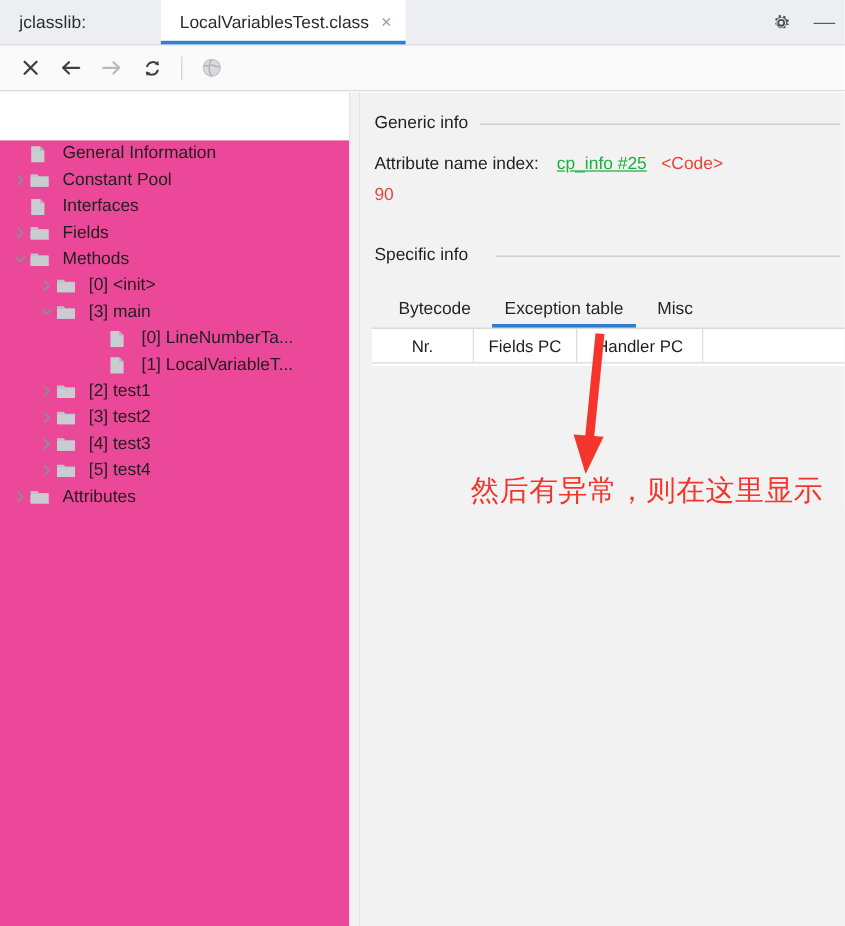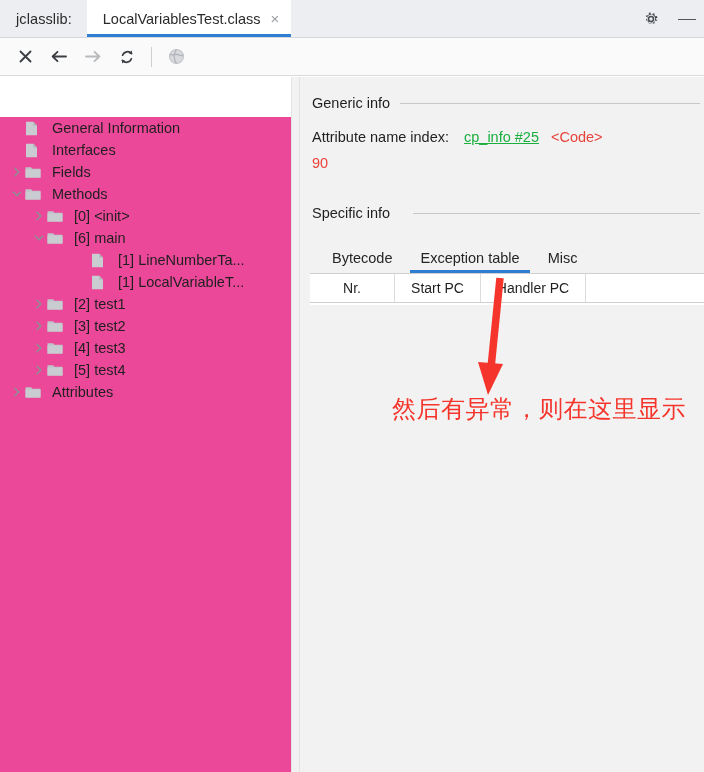--- a/index.html
+++ b/index.html
@@ -31,20 +31,21 @@
     font-size: 14.5px; color: #2b2b2b;
     letter-spacing: .1px;
   }
   .tab {
     position: relative;
     display: flex; align-items: center;
     padding: 0 12px 0 16px;
     background: #ffffff;
     font-size: 14.5px; color: #2b2b2b;
     min-width: 196px;
+    margin-left: 47px;
   }
   .tab.active::after {
     content: "";
     position: absolute; left: 0; right: 0; bottom: 0;
     height: 3px; background: #2e7fd4;
   }
   .tab-title { white-space: nowrap; }
   .tab-close {
     margin-left: 10px;
     color: #9b9ea3;
@@ -283,20 +284,35 @@
           <span class="ti">
             <svg width="13" height="15" viewBox="0 0 13 15" aria-hidden="true">
               <path d="M1 0.8 H8.4 L12 4.4 V14.2 H1 Z" fill="#c9cdd1"></path>
               <path d="M8.4 0.8 L12 4.4 H8.4 Z" fill="#aeb2b6"></path>
             </svg>
           </span>
           <span class="tree-label">General Information</span>
         </div>
         <div class="tree-row">
           <span style="display: inline-block; flex: 0 0 8px; width: 8px; height: 1px;"></span>
+          <span class="twisty">
+            <svg width="10" height="10" viewBox="0 0 10 10" aria-hidden="true">
+              <path d="M3 1.2 L6.8 5 L3 8.8" stroke="#8c9094" stroke-width="1.5" fill="none" stroke-linecap="round" stroke-linejoin="round"></path>
+            </svg>
+          </span>
+          <span class="ti">
+            <svg width="16" height="14" viewBox="0 0 16 14" aria-hidden="true">
+              <path d="M0.5 2.2 h5.6 l1.3 1.6 H15.5 V12.6 H0.5 Z" fill="#bfc3c7"></path>
+              <path d="M0.5 4.6 H15.5 V12.6 H0.5 Z" fill="#c9cdd1"></path>
+            </svg>
+          </span>
+          <span class="tree-label">Constant Pool</span>
+        </div>
+        <div class="tree-row">
+          <span style="display: inline-block; flex: 0 0 8px; width: 8px; height: 1px;"></span>
           <span class="twisty"></span>
           <span class="ti">
             <svg width="13" height="15" viewBox="0 0 13 15" aria-hidden="true">
               <path d="M1 0.8 H8.4 L12 4.4 V14.2 H1 Z" fill="#c9cdd1"></path>
               <path d="M8.4 0.8 L12 4.4 H8.4 Z" fill="#aeb2b6"></path>
             </svg>
           </span>
           <span class="tree-label">Interfaces</span>
         </div>
         <div class="tree-row">
@@ -350,32 +366,32 @@
             <svg width="10" height="10" viewBox="0 0 10 10" aria-hidden="true">
               <path d="M1.2 3 L5 6.8 L8.8 3" stroke="#8c9094" stroke-width="1.5" fill="none" stroke-linecap="round" stroke-linejoin="round"></path>
             </svg>
           </span>
           <span class="ti">
             <svg width="16" height="14" viewBox="0 0 16 14" aria-hidden="true">
               <path d="M0.5 2.2 h5.6 l1.3 1.6 H15.5 V12.6 H0.5 Z" fill="#bfc3c7"></path>
               <path d="M0.5 4.6 H15.5 V12.6 H0.5 Z" fill="#c9cdd1"></path>
             </svg>
           </span>
-          <span class="tree-label">[6] main</span>
+          <span class="tree-label">[3] main</span>
         </div>
         <div class="tree-row">
           <span style="display: inline-block; flex: 0 0 74px; width: 74px; height: 1px;"></span>
           <span class="twisty"></span>
           <span class="ti">
             <svg width="13" height="15" viewBox="0 0 13 15" aria-hidden="true">
               <path d="M1 0.8 H8.4 L12 4.4 V14.2 H1 Z" fill="#c9cdd1"></path>
               <path d="M8.4 0.8 L12 4.4 H8.4 Z" fill="#aeb2b6"></path>
             </svg>
           </span>
-          <span class="tree-label">[1] LineNumberTa...</span>
+          <span class="tree-label">[0] LineNumberTa...</span>
         </div>
         <div class="tree-row">
           <span style="display: inline-block; flex: 0 0 74px; width: 74px; height: 1px;"></span>
           <span class="twisty"></span>
           <span class="ti">
             <svg width="13" height="15" viewBox="0 0 13 15" aria-hidden="true">
               <path d="M1 0.8 H8.4 L12 4.4 V14.2 H1 Z" fill="#c9cdd1"></path>
               <path d="M8.4 0.8 L12 4.4 H8.4 Z" fill="#aeb2b6"></path>
             </svg>
           </span>
@@ -485,21 +501,21 @@
     </div>
 
     <div class="info-tabs">
       <div class="info-tab">Bytecode</div>
       <div class="info-tab active">Exception table</div>
       <div class="info-tab">Misc</div>
     </div>
 
     <div class="ex-table">
       <div class="ex-th" style="width:85px;">Nr.</div>
-      <div class="ex-th" style="width:86px;">Start PC</div>
+      <div class="ex-th" style="width:86px;">Fields PC</div>
       <div class="ex-th" style="width:105px;">Handler PC</div>
       <div class="ex-th" style="flex:1 1 auto;"></div>
     </div>
     <div class="ex-body"></div>
   </div>
 
   <svg class="anno-arrow" viewBox="0 0 80 125">
     <path d="M45 2 L36 92" stroke="#f5352b" stroke-width="7.5" fill="none" stroke-linecap="butt"></path>
     <path d="M33 119 L23 86 L48 88 Z" fill="#f5352b"></path>
   </svg>

